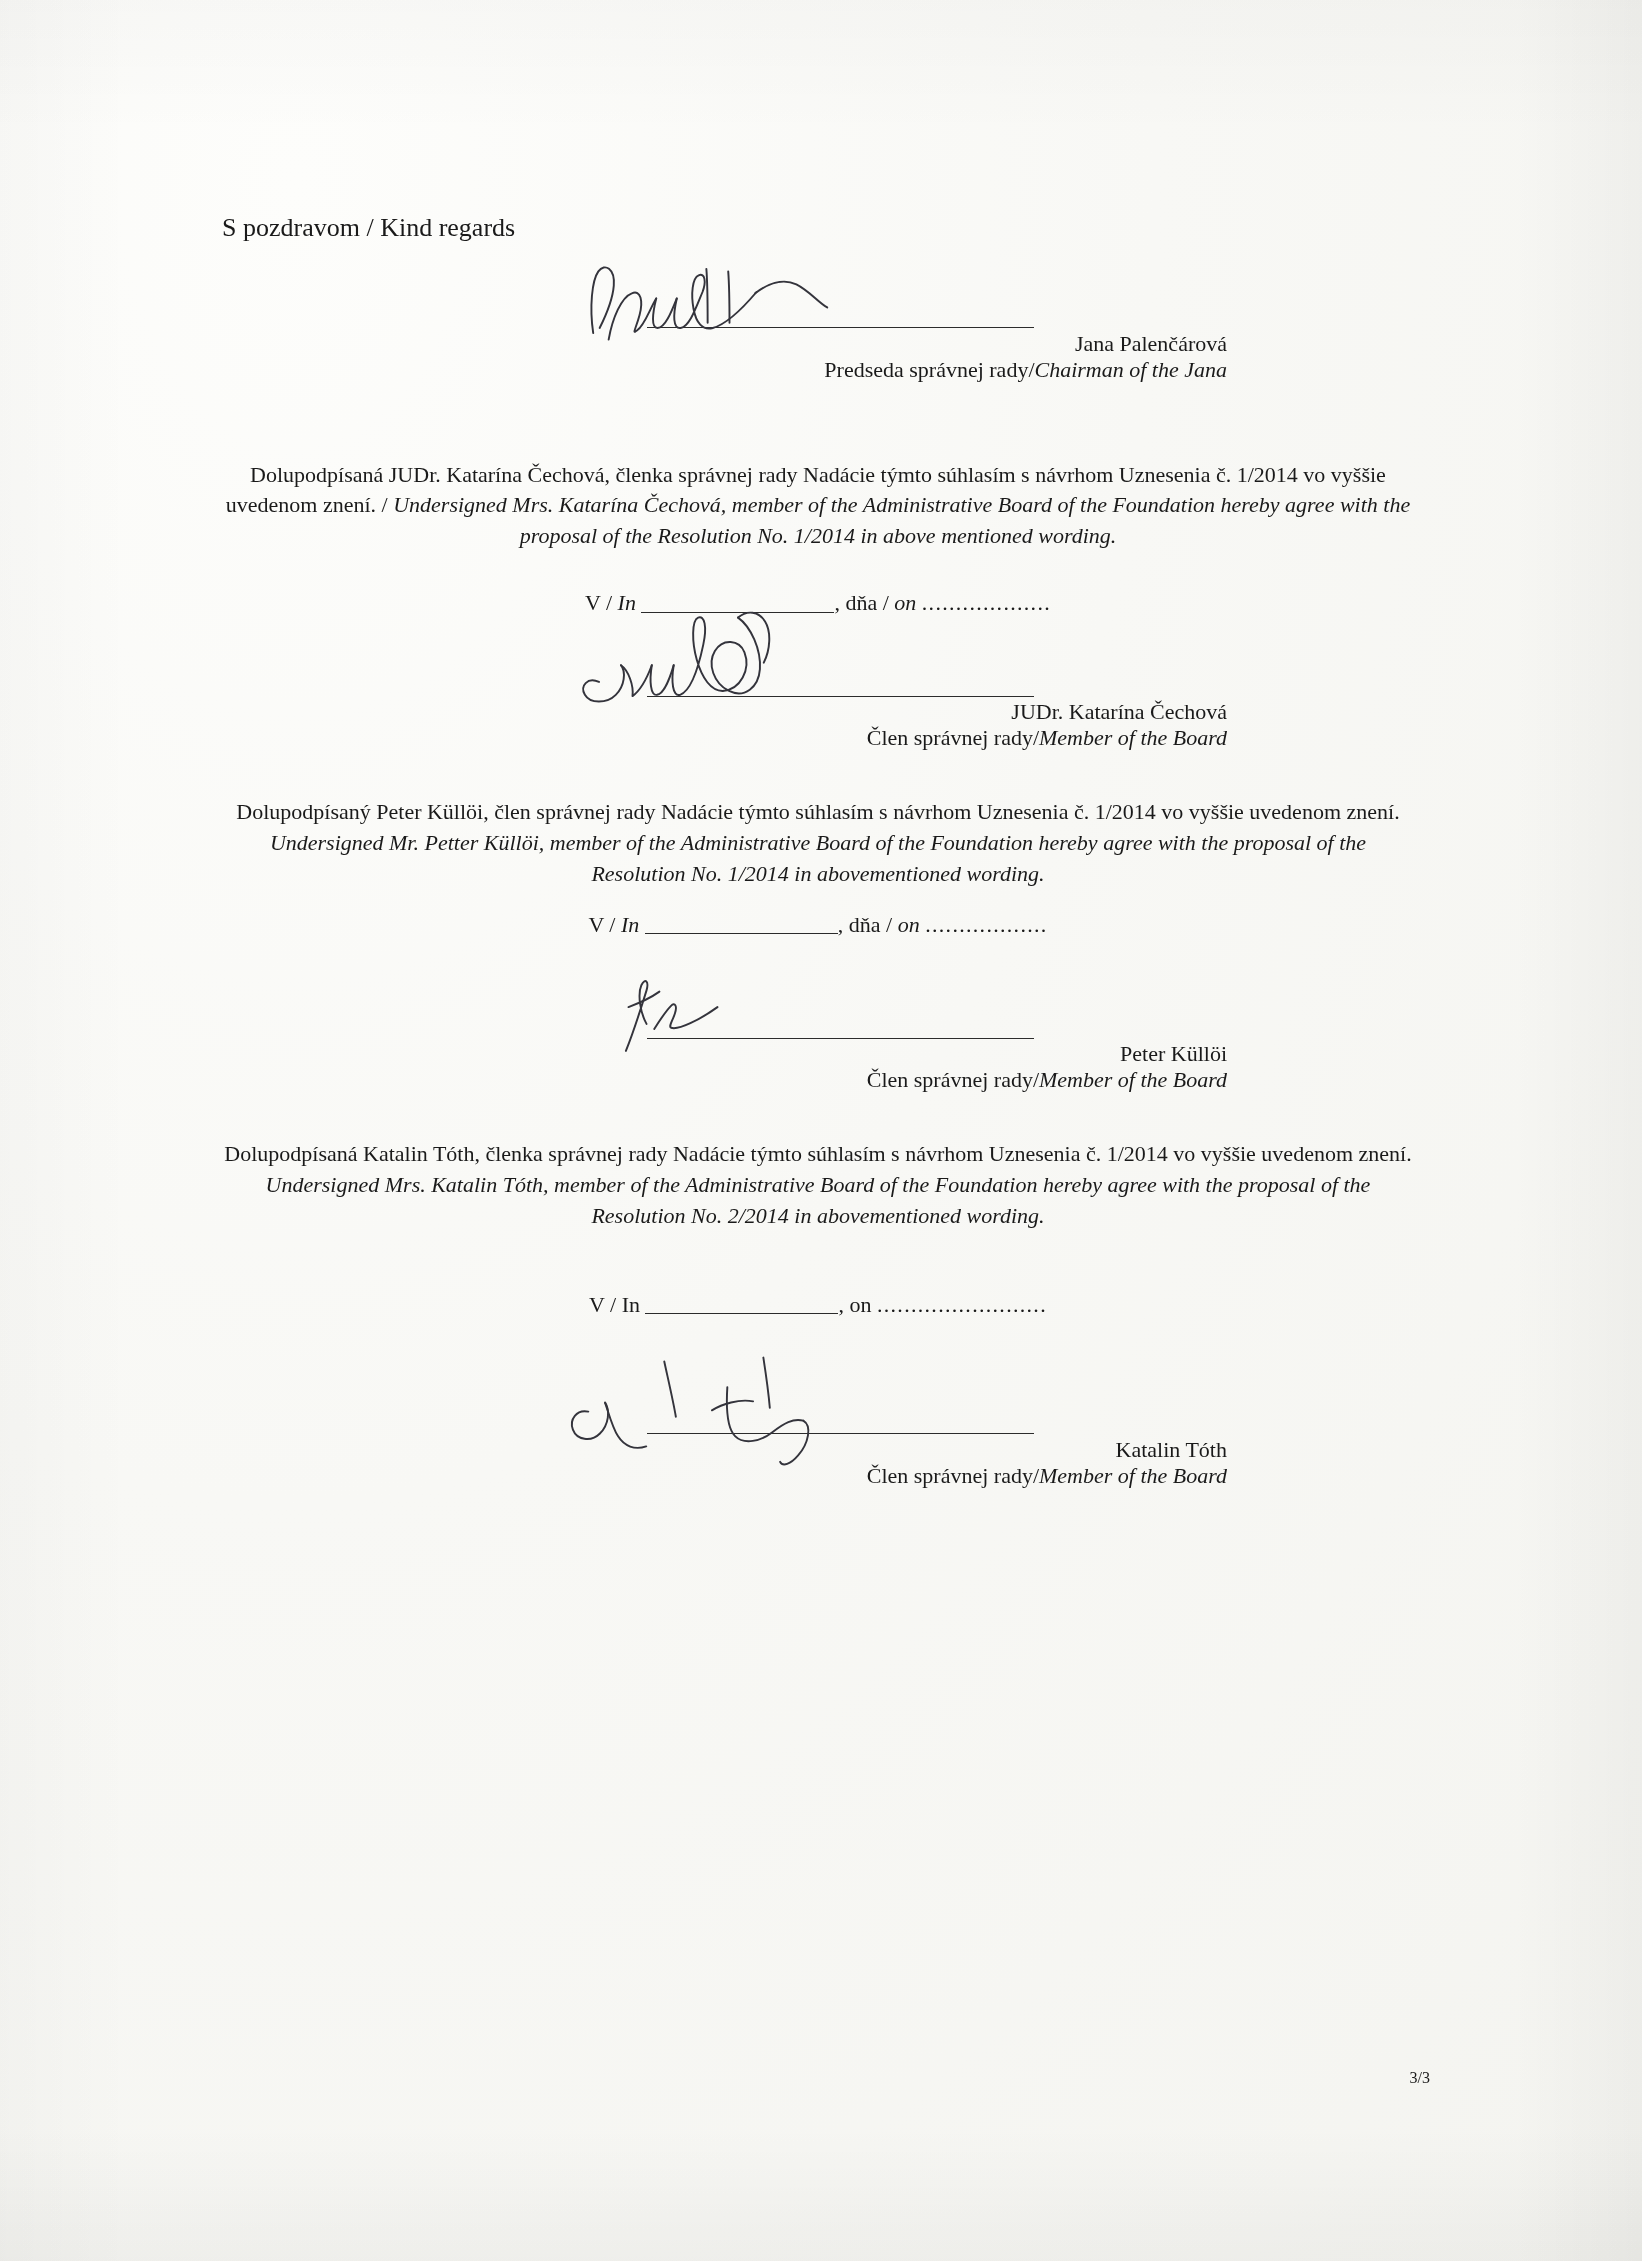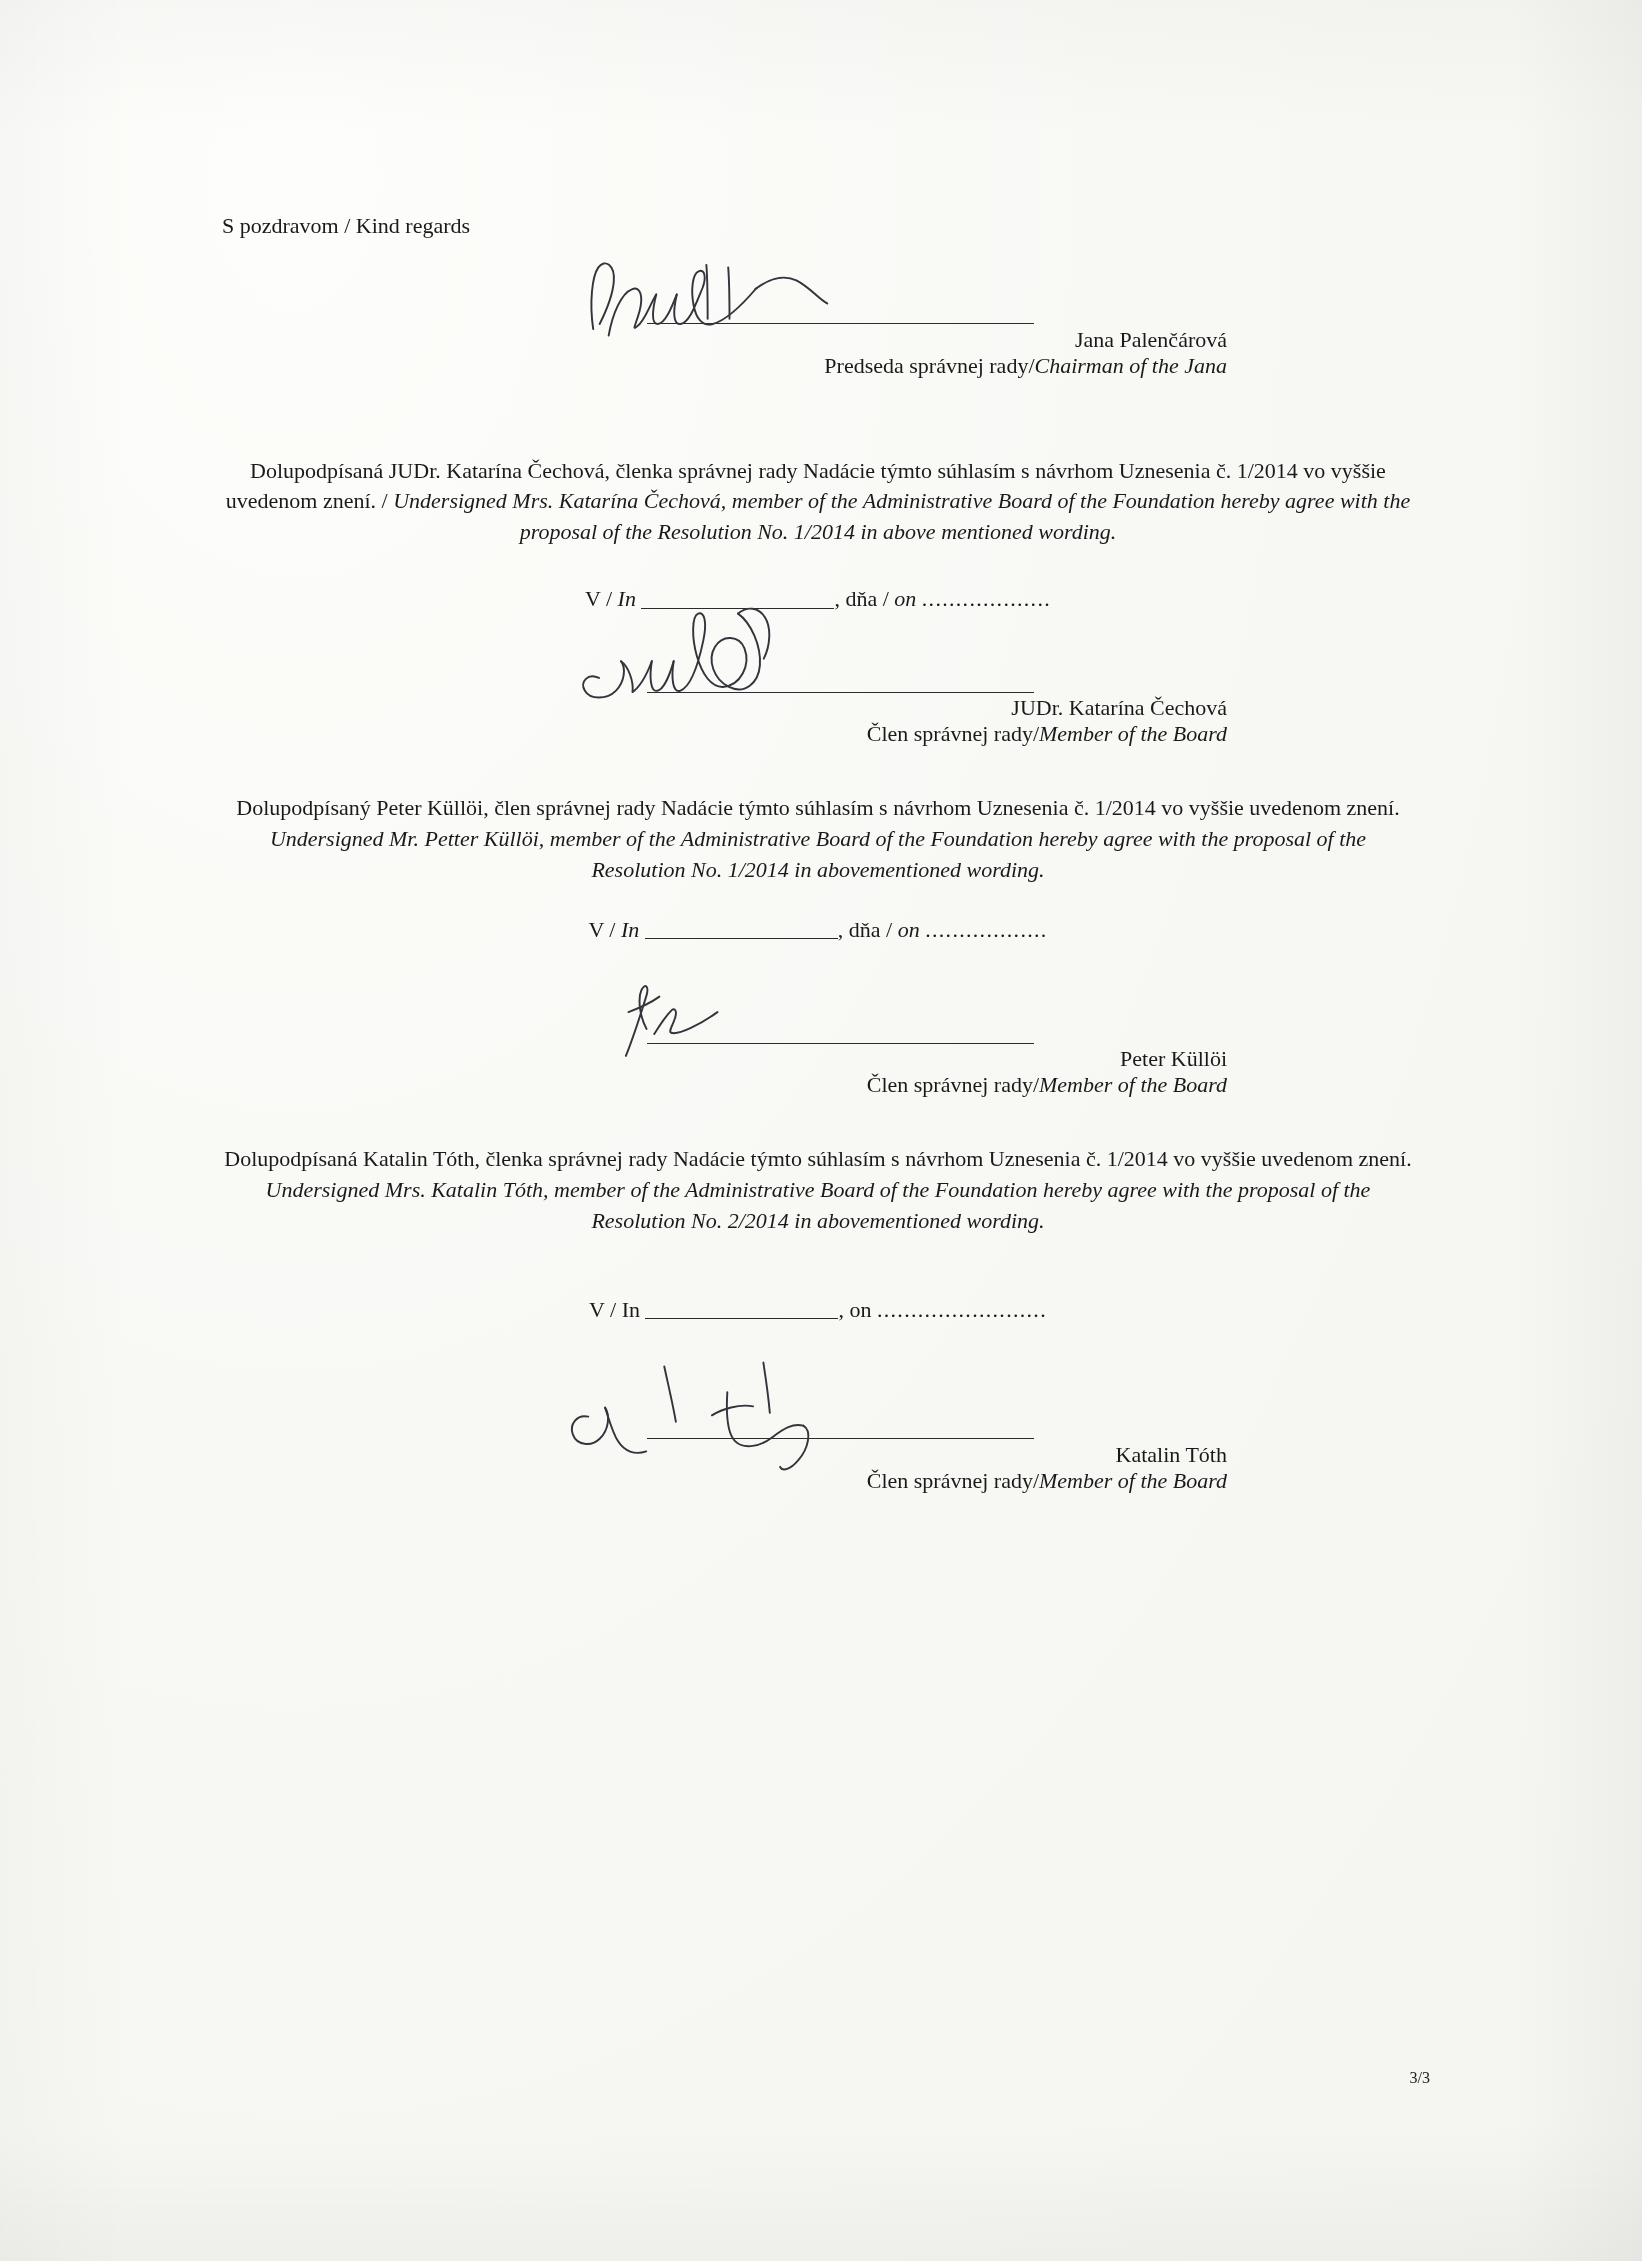--- a/index.html
+++ b/index.html
@@ -32,21 +32,21 @@
   }
   .content {
     position: absolute;
     left: 222px;
     top: 213px;
     width: 1192px;
   }
   .it { font-style: italic; }
 
   
-  .greeting { font-size: 22px; margin-bottom: 0; }
+  .greeting { font-size: 26px; margin-bottom: 0; }
 
   
   .sigblock {
     position: relative;
     text-align: right;
     width: 773px;
   }
   .sigline {
     width: 387px;
     border-bottom: 1.3px solid #2c2c2c;
@@ -148,21 +148,21 @@
       <div class="signame">JUDr. Katarína Čechová</div>
       <div class="sigrole">
         <span>Člen správnej rady/</span><span class="it">Member of the Board</span>
       </div>
     </div>
 
     <div class="para" style="margin-top: 46px;">
       <span>Dolupodpísaný Peter  Küllöi, člen správnej rady Nadácie týmto súhlasím s návrhom Uznesenia č. 1/2014 vo vyššie uvedenom znení. </span><span class="it">Undersigned Mr. Petter Küllöi, member of the Administrative Board of the Foundation hereby agree with the proposal of the Resolution No. 1/2014 in abovementioned wording.</span>
     </div>
 
-    <div class="para" style="margin-top: 29px;">
+    <div class="para" style="margin-top: 20px;">
       <span>V / </span><span class="it">In</span>
       <span class="fill-line"></span><span>, </span><span>dňa / </span><span class="it">on</span>
       <span class="dots">..................</span>
     </div>
 
     <div class="sigblock" style="margin-left: 232px; margin-top: 97px;">
       <div class="handwrite" style="left: 110px; top: -71px;">
         <svg class="ink" width="245" height="97" viewBox="0 0 380 150">
           <path d="M96 130 C108 100, 120 62, 128 36 C132 22, 126 16, 120 28 C114 42, 118 70, 128 88" stroke-width="3"></path>
           <path d="M100 62 C116 56, 134 48, 148 38" stroke-width="3"></path>

